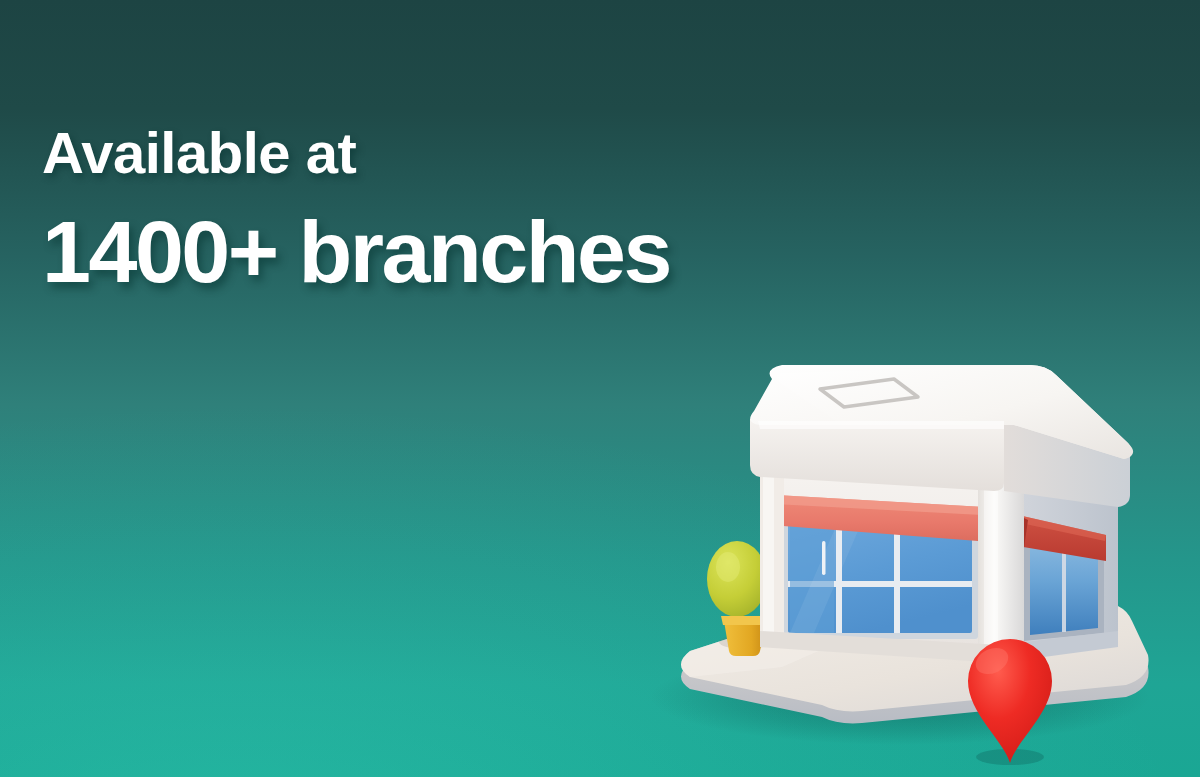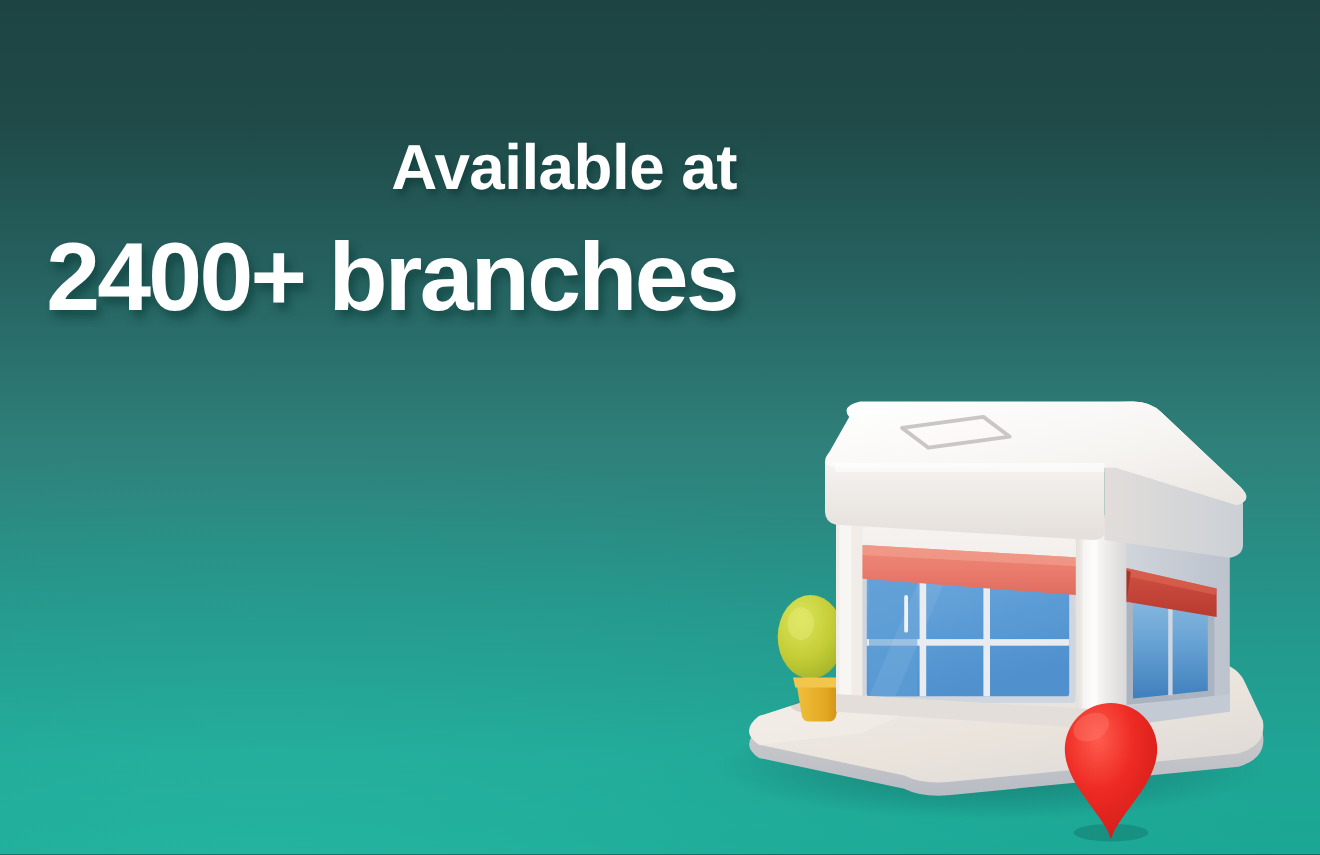--- a/index.html
+++ b/index.html
@@ -37,21 +37,20 @@
                 rgba(60, 215, 190, 0) 66%);
     pointer-events: none;
   }
 
   
   #copy {
     position: absolute;
     left: 42px;
     top: 124px;
     z-index: 5;
-    text-align: right;
   }
   #headline-small {
     font-size: 58px;
     font-weight: bold;
     line-height: 1.0;
     color: #ffffff;
     letter-spacing: -0.5px;
     text-shadow: 3px 4px 7px rgba(0, 45, 42, .45);
     white-space: nowrap;
   }
@@ -97,21 +96,21 @@
 </style>
 </head>
 <body>
 
 <div id="banner">
 
   <div id="bg-sheen"></div>
 
   <div id="copy">
     <div id="headline-small">Available at</div>
-    <div id="headline-large">2400+ branches</div>
+    <div id="headline-large">1400+ branches</div>
   </div>
 
 
   <div id="storefront-illustration">
     <svg viewBox="0 0 560 440" xmlns="http://www.w3.org/2000/svg">
       <defs>
         <linearGradient id="gRoofTop" x1="0" y1="0" x2="1" y2="1">
           <stop offset="0%" stop-color="#ffffff"></stop>
           <stop offset="55%" stop-color="#f7f5f2"></stop>
           <stop offset="100%" stop-color="#e9e5e1"></stop>

